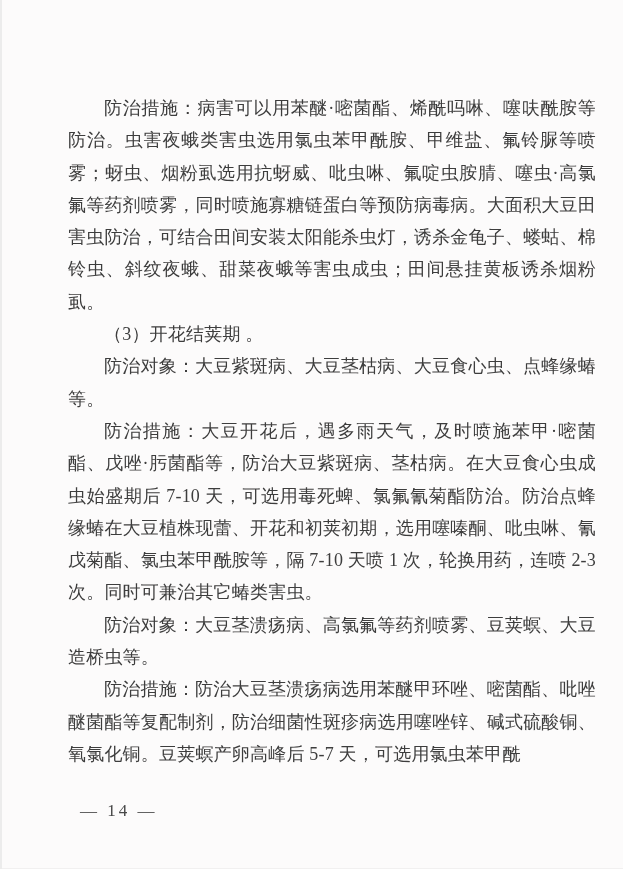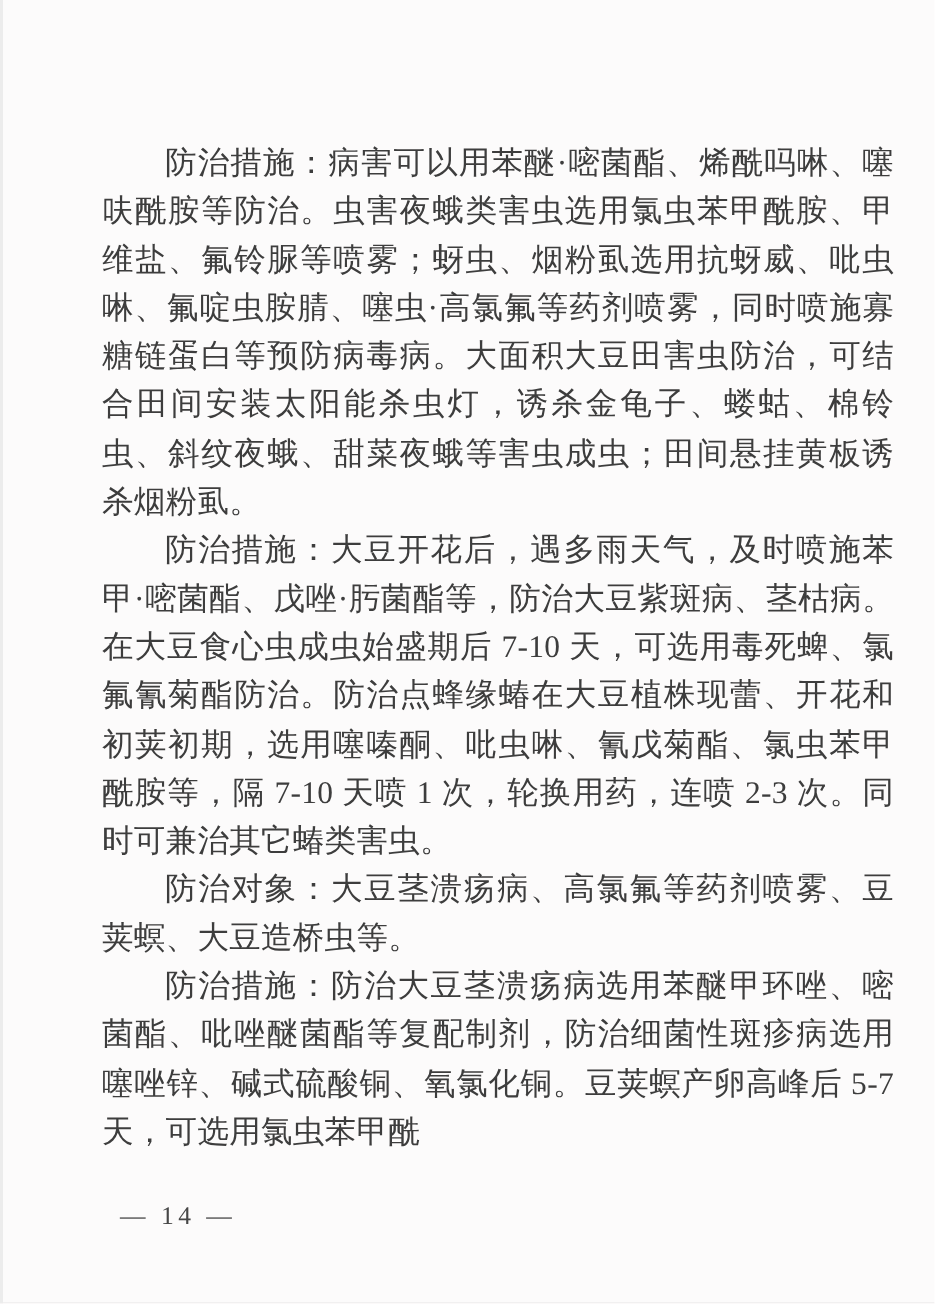--- a/index.html
+++ b/index.html
@@ -15,21 +15,21 @@
     box-shadow: inset 2px 0 0 #ececec, inset 0 -1px 0 #f1f0f0;
     overflow: hidden;
     font-family: "Liberation Serif", "DejaVu Serif", serif;
   }
   .content {
     position: absolute;
     left: 68px;
     top: 92px;
     width: 528px;
     color: #3d3d3d;
-    font-size: 21px;
+    font-size: 18px;
     line-height: 32.3px;
     text-align: justify;
     letter-spacing: 0.2px;
   }
   .content p {
     margin: 0;
     text-indent: 2em;
     word-break: break-all;
   }
   .footer-pagenum {
@@ -41,19 +41,21 @@
     letter-spacing: 3px;
     font-family: "Liberation Serif", "DejaVu Serif", serif;
   }
 </style>
 </head>
 <body>
 
 <div class="page">
   <div class="content">
     <p>防治措施：病害可以用苯醚·嘧菌酯、烯酰吗啉、噻呋酰胺等防治。虫害夜蛾类害虫选用氯虫苯甲酰胺、甲维盐、氟铃脲等喷雾；蚜虫、烟粉虱选用抗蚜威、吡虫啉、氟啶虫胺腈、噻虫·高氯氟等药剂喷雾，同时喷施寡糖链蛋白等预防病毒病。大面积大豆田害虫防治，可结合田间安装太阳能杀虫灯，诱杀金龟子、蝼蛄、棉铃虫、斜纹夜蛾、甜菜夜蛾等害虫成虫；田间悬挂黄板诱杀烟粉虱。</p>
+    <p>（3）开花结荚期 。</p>
+    <p>防治对象：大豆紫斑病、大豆茎枯病、大豆食心虫、点蜂缘蝽等。</p>
     <p>防治措施：大豆开花后，遇多雨天气，及时喷施苯甲·嘧菌酯、戊唑·肟菌酯等，防治大豆紫斑病、茎枯病。在大豆食心虫成虫始盛期后 7-10 天，可选用毒死蜱、氯氟氰菊酯防治。防治点蜂缘蝽在大豆植株现蕾、开花和初荚初期，选用噻嗪酮、吡虫啉、氰戊菊酯、氯虫苯甲酰胺等，隔 7-10 天喷 1 次，轮换用药，连喷 2-3 次。同时可兼治其它蝽类害虫。</p>
     <p>防治对象：大豆茎溃疡病、高氯氟等药剂喷雾、豆荚螟、大豆造桥虫等。</p>
     <p>防治措施：防治大豆茎溃疡病选用苯醚甲环唑、嘧菌酯、吡唑醚菌酯等复配制剂，防治细菌性斑疹病选用噻唑锌、碱式硫酸铜、氧氯化铜。豆荚螟产卵高峰后 5-7 天，可选用氯虫苯甲酰</p>
   </div>
 
   <div class="footer-pagenum">— 14 —</div>
 </div>
 
 </body></html>

